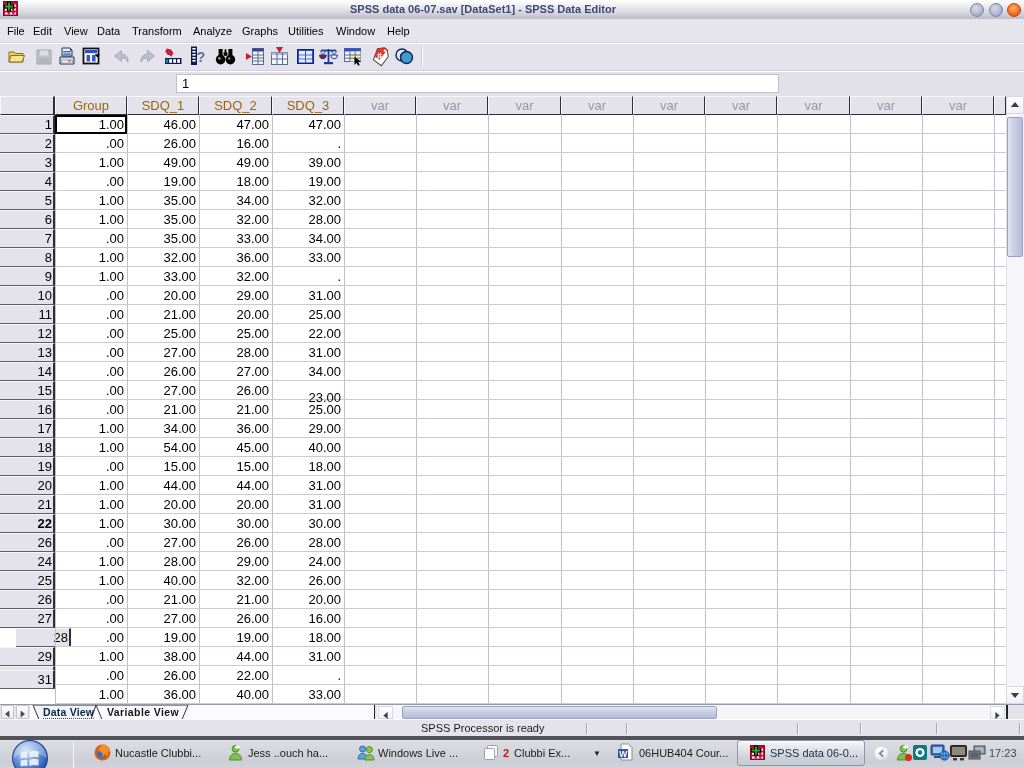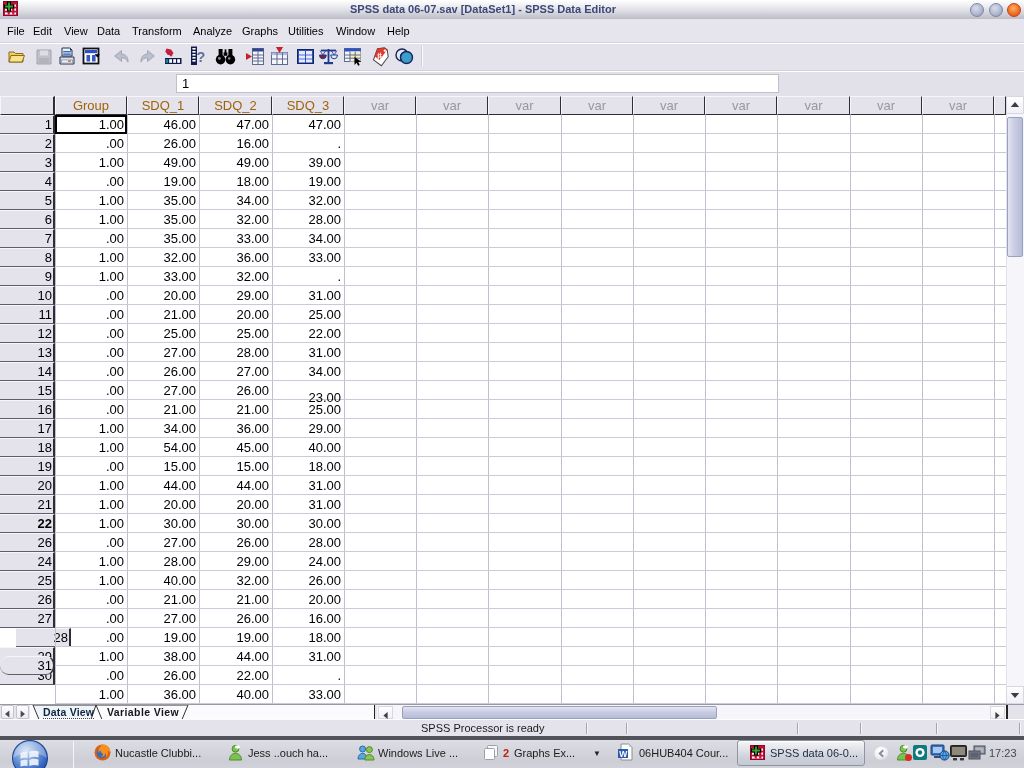--- a/index.html
+++ b/index.html
@@ -224,21 +224,21 @@
 <div class="rn" style="top:399px;">21</div>
 <div class="rn" style="top:418px;font-weight:bold;">22</div>
 <div class="rn" style="top:437px;">26</div>
 <div class="rn" style="top:456px;">24</div>
 <div class="rn" style="top:475px;">25</div>
 <div class="rn" style="top:494px;">26</div>
 <div class="rn" style="top:513px;">27</div>
 <div class="rn" style="top:532px;margin-left:16px;">28</div>
 <div class="rn" style="top:551px;">29</div>
 <div class="rn" style="top:570px;">30</div>
-<div class="rn" style="top:560px;border-radius:9px;">31</div>
+<div class="rn" style="top:574px;">31</div>
 <div class="vl" style="left:55px;top:19px;height:589px;"></div>
 <div class="vl" style="left:127px;top:19px;height:589px;"></div>
 <div class="vl" style="left:199px;top:19px;height:589px;"></div>
 <div class="vl" style="left:272px;top:19px;height:589px;"></div>
 <div class="vl" style="left:344px;top:19px;height:589px;"></div>
 <div class="vl" style="left:416px;top:19px;height:589px;"></div>
 <div class="vl" style="left:488px;top:19px;height:589px;"></div>
 <div class="vl" style="left:561px;top:19px;height:589px;"></div>
 <div class="vl" style="left:633px;top:19px;height:589px;"></div>
 <div class="vl" style="left:705px;top:19px;height:589px;"></div>
@@ -494,21 +494,21 @@
 <path d="M1 15 c0-3.4 2-5.6 4.6-5.6 s4.6 2.2 4.6 5.6 z" fill="#58a8e0" stroke="#2a6ca8"></path>
 <circle cx="12.4" cy="5.6" r="3" fill="#8cc454" stroke="#538c28"></circle>
 <path d="M7.8 16 c0-3.4 2-5.4 4.6-5.4 s4.6 2 4.6 5.4 z" fill="#8cc454" stroke="#538c28"></path>
 </svg></div>
 <span class="tasktext" style="left:378px;top:747px;">Windows Live ...</span>
 <div class="abs" style="left:482px;top:744px;width:19px;height:17px;"><svg width="19" height="17" viewBox="0 0 19 17">
 <rect x="5.5" y="1.5" width="10" height="11" fill="#f6f7f9" stroke="#9aa0ac" rx="1"></rect>
 <rect x="2.5" y="4.5" width="10" height="11" fill="#fdfdfe" stroke="#9aa0ac" rx="1"></rect>
 </svg></div>
 <span class="tasktext" style="left:503px;top:747px;color:#c02010;font-weight:bold;">2</span>
-<span class="tasktext" style="left:514px;top:747px;">Graphs Ex...</span>
+<span class="tasktext" style="left:514px;top:747px;">Clubbi Ex...</span>
 <span class="abs" style="left:593px;top:749px;font-size:8px;color:#222;">▼</span>
 <div class="abs" style="left:617px;top:743px;width:17px;height:18px;"><svg width="17" height="18" viewBox="0 0 17 18">
 <path d="M4 1 h8 l3 3 v13 h-11 z" fill="#fdfdfe" stroke="#8a8f9a"></path>
 <path d="M12 1 l3 3 h-3 z" fill="#c8ccd4"></path>
 <rect x="1" y="6" width="10" height="9" fill="#2a5caa"></rect>
 <text x="2.2" y="13.6" font-family="Liberation Sans" font-size="8.5" font-weight="bold" fill="#fff">W</text>
 </svg></div>
 <span class="tasktext" style="left:639px;top:747px;">06HUB404 Cour...</span>
 <div class="abs" style="left:737px;top:740px;width:128px;height:26px;border:1px solid #8f949e;border-radius:3px;background:linear-gradient(#f6f6f8,#dcdee4 45%,#ccd0da 70%,#c6cad4);box-shadow:inset 0 1px 1px rgba(255,255,255,0.95);"></div>
 <div class="abs" style="left:750px;top:745px;width:16px;height:16px;"><svg width="16" height="16" viewBox="0 0 16 16">

